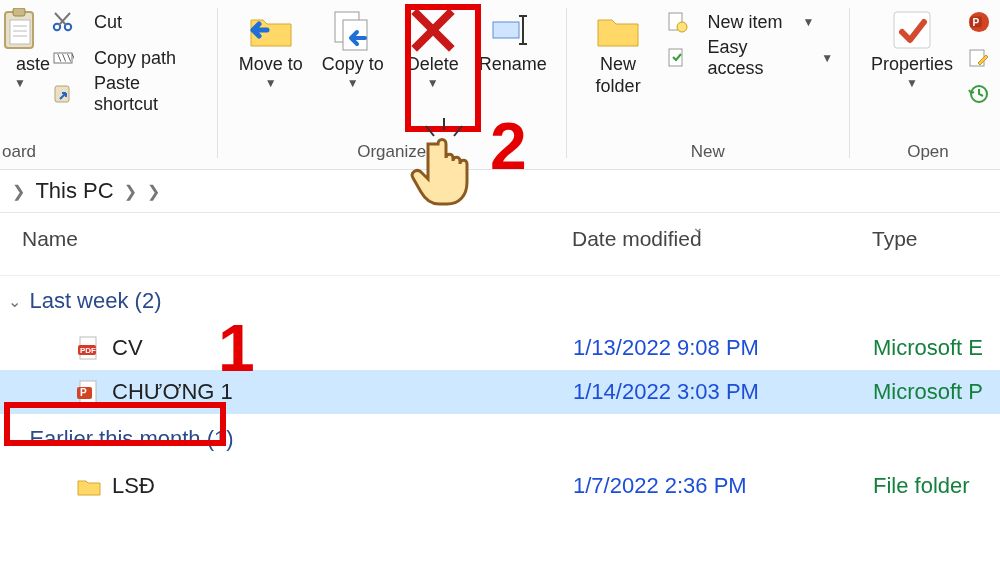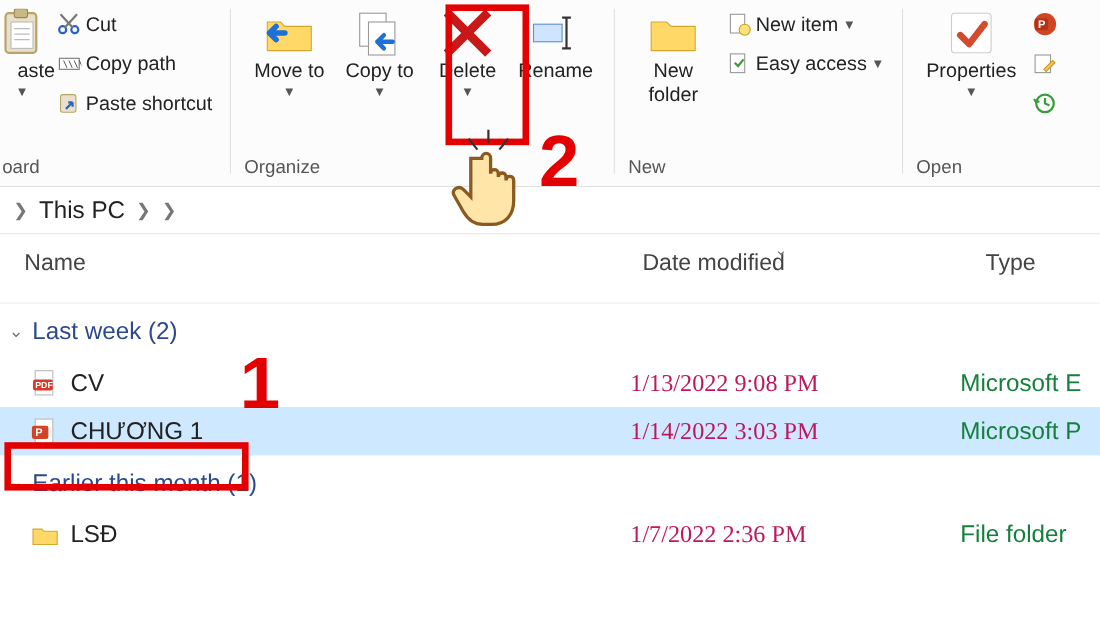--- a/index.html
+++ b/index.html
@@ -31,20 +31,21 @@
     height: 100%;
   }
   .ribbon-group .group-body {
     display: flex;
     align-items: flex-start;
     height: 140px;
   }
   .ribbon-group .group-label {
     font-size: 17px;
     color: #555;
+    text-align: center;
     width: 100%;
     padding: 2px 0;
   }
   .vsep {
     width: 1px;
     background: #e0e0e0;
     height: 150px;
     margin: 8px 6px 0 6px;
     align-self: flex-start;
   }
@@ -59,21 +60,21 @@
     line-height: 1.2;
     text-align: center;
     color: #222;
     cursor: default;
     position: relative;
   }
   .big-btn .ic { width: 48px; height: 48px; display:flex; align-items:center; justify-content:center;}
   .small-row {
     display: flex;
     align-items: center;
-    gap: 4px;
+    gap: 20px;
     height: 32px;
     font-size: 18px;
     color: #222;
     padding: 0 4px;
     cursor: default;
   }
   .small-row .ic { width: 22px; height: 22px; display:flex; align-items:center; justify-content:center; }
   .col { display:flex; flex-direction:column; gap:4px; padding-top:6px;}
   .drop-caret { font-size: 12px; color:#555; }
   .clipboard-big {
@@ -94,21 +95,20 @@
   .crumb-item { color:#222; }
   
   .col-header {
     display:flex;
     align-items:center;
     font-size: 21px;
     color:#444;
     padding: 14px 0 24px 22px;
     border-bottom: 1px solid #eee;
     position: relative;
-    gap: 12px;
   }
   .col-header .coln { width: 550px; }
   .col-header .cold { width: 300px; position: relative;}
   .col-header .colt { flex:1; }
   .sort-ind {
     position:absolute; top:-8px; left:120px; font-size:14px; color:#777;
   }
   
   .file-list { font-size: 22px; }
   .group-row {
@@ -120,23 +120,23 @@
   }
   .group-row .chev { color:#777; font-size:16px;}
   .file-row {
     display:flex;
     align-items:center;
     height: 44px;
     padding-left: 28px;
   }
   .file-row.selected { background:#cde8ff; }
   .file-row .fname { width: 545px; display:flex; align-items:center; gap:10px; }
-  .file-row .fdate { width: 300px; color:#be185d;font-family:Liberation Serif, serif; }
+  .file-row .fdate { width: 300px; color:#1d4ed8; }
   .file-row .ftype { flex:1; color:#15803d; white-space:nowrap; }
-  .file-icon { width:26px; height:26px; display:flex; align-items:flex-start; justify-content:center; flex-shrink:0;}
+  .file-icon { width:26px; height:26px; display:flex; align-items:flex-start; justify-content:center; flex-shrink:0;margin-left:48px;}
   
   .anno-box { position:absolute; border: 6px solid #e40000; pointer-events:none; }
   .anno-num {
     position:absolute;
     font-weight: 900;
     color:#e40000;
     font-family: Arial, sans-serif;
     pointer-events:none;
   }
   .cursor-hand {

